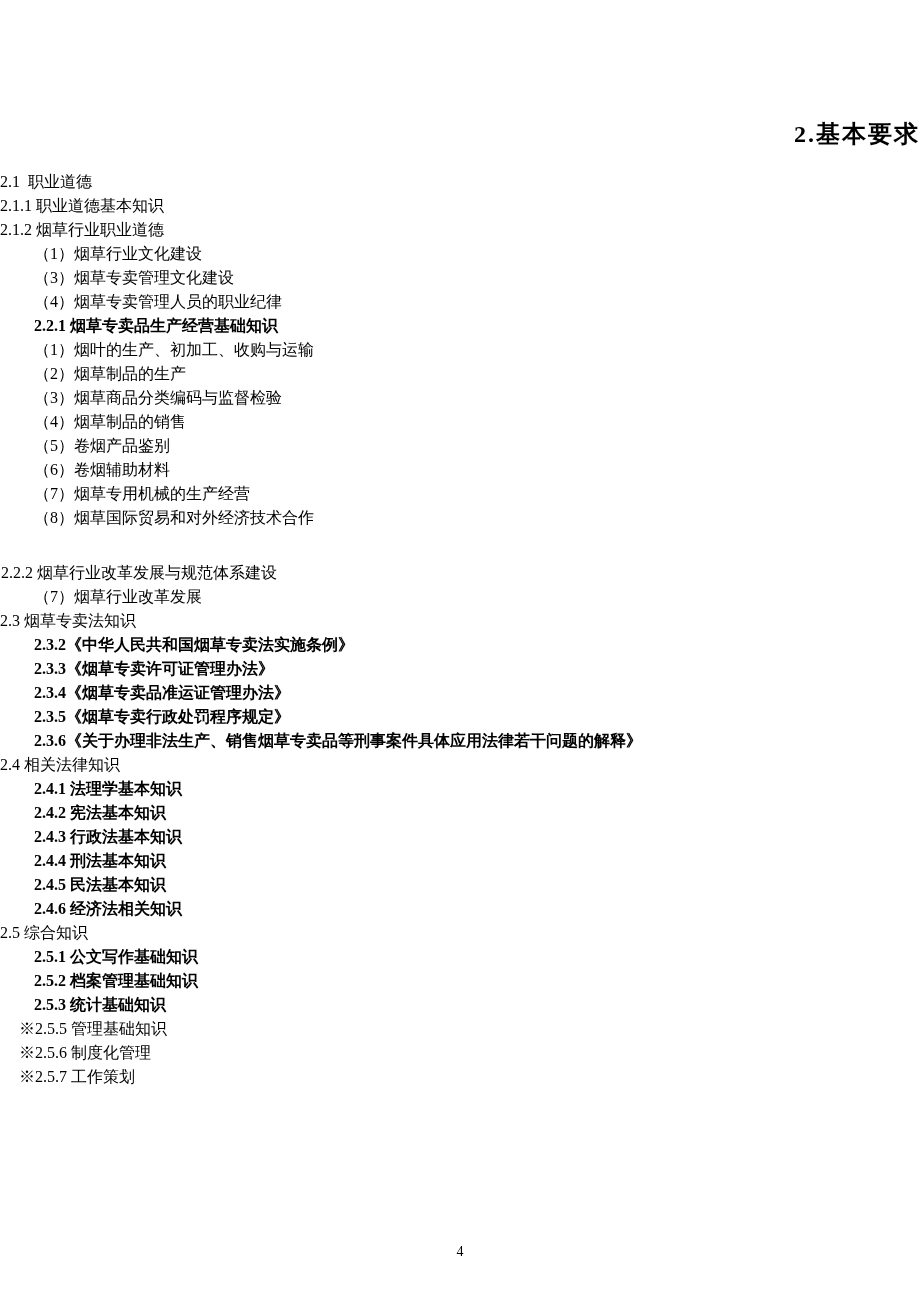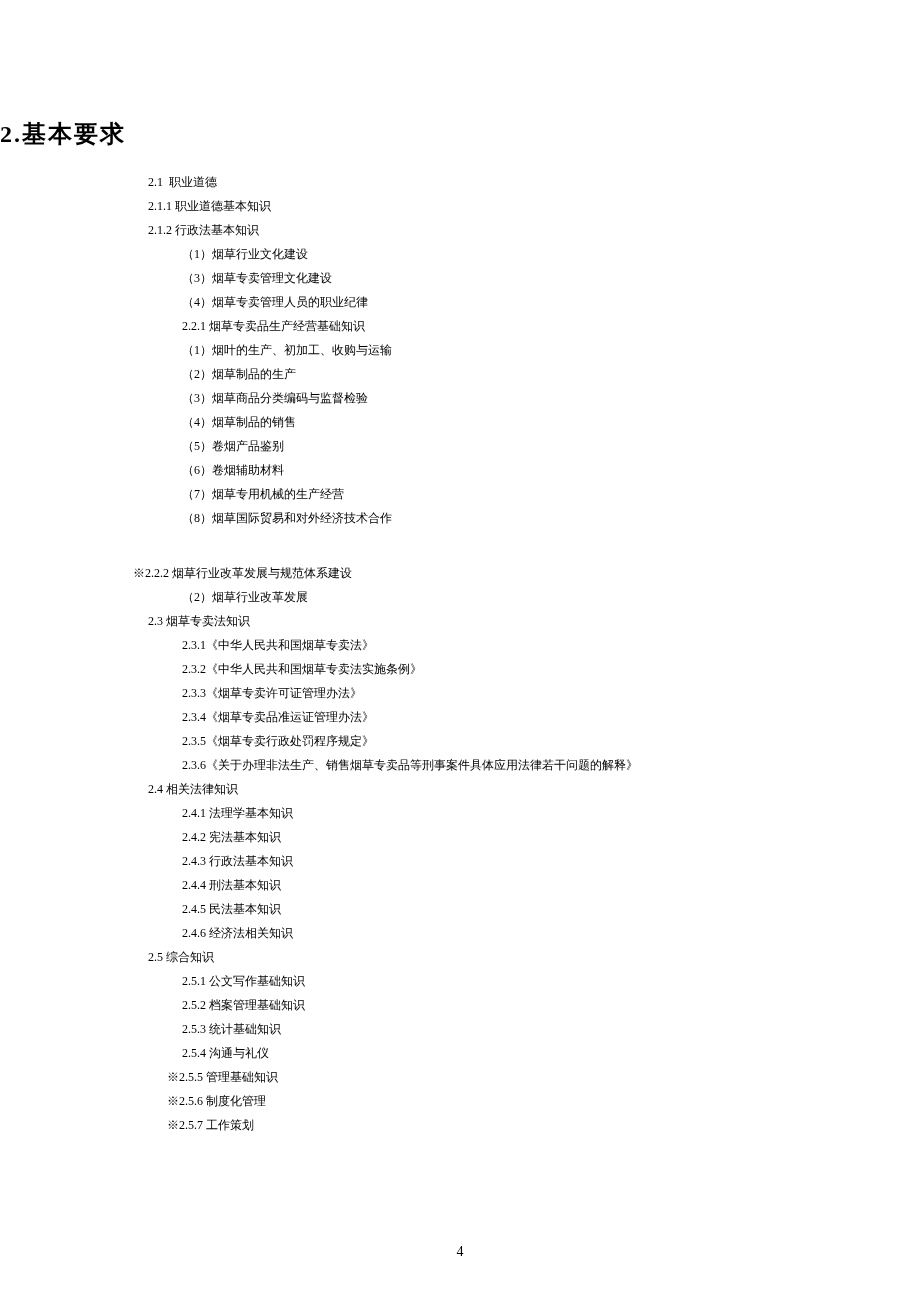--- a/index.html
+++ b/index.html
@@ -11,38 +11,37 @@
   .page {
     width: 920px;
     min-height: 1302px;
     position: relative;
     padding-top: 118px;
     box-sizing: border-box;
     font-family: "SimSun", "Songti SC", serif;
     color: #000;
   }
   .title {
-    text-align: left;
+    text-align: right;
     font-size: 24px;
     font-weight: bold;
     font-family: "SimHei", "Heiti SC", "SimSun", serif;
     margin-bottom: 20px;
     letter-spacing: 2px;
   }
   .content {
-    padding-left: 148px;
     padding-right: 100px;
-    font-size: 12px;
+    font-size: 16px;
     line-height: 24px;
   }
   .line {
     white-space: pre;
   }
   .indent0 { padding-left: 0; }
-  .indent1 { padding-left: 34px; }
+  .indent1 { padding-left: 34px; font-weight: bold; }
   .indent2 { padding-left: 34px; }
   .star0   { padding-left: 0; margin-left: -15px; margin-top: 31px; }
   .star1   { padding-left: 34px; margin-left: -15px; }
   .page-number {
     position: absolute;
     bottom: 42px;
     left: 0;
     width: 920px;
     text-align: center;
     font-size: 14px;
@@ -52,53 +51,51 @@
 </head>
 <body>
 
 <div class="page">
 
   <div class="title">2.基本要求</div>
 
   <div class="content" id="content">
       <div class="line indent0">2.1  职业道德</div>
       <div class="line indent0">2.1.1 职业道德基本知识</div>
-      <div class="line indent0">2.1.2 行政法基本知识</div>
+      <div class="line indent0">2.1.2 烟草行业职业道德</div>
       <div class="line indent2">（1）烟草行业文化建设</div>
       <div class="line indent2">（3）烟草专卖管理文化建设</div>
       <div class="line indent2">（4）烟草专卖管理人员的职业纪律</div>
       <div class="line indent1">2.2.1 烟草专卖品生产经营基础知识</div>
       <div class="line indent2">（1）烟叶的生产、初加工、收购与运输</div>
       <div class="line indent2">（2）烟草制品的生产</div>
       <div class="line indent2">（3）烟草商品分类编码与监督检验</div>
       <div class="line indent2">（4）烟草制品的销售</div>
       <div class="line indent2">（5）卷烟产品鉴别</div>
       <div class="line indent2">（6）卷烟辅助材料</div>
       <div class="line indent2">（7）烟草专用机械的生产经营</div>
       <div class="line indent2">（8）烟草国际贸易和对外经济技术合作</div>
       <div class="line star0">※2.2.2 烟草行业改革发展与规范体系建设</div>
-      <div class="line indent2">（2）烟草行业改革发展</div>
+      <div class="line indent2">（7）烟草行业改革发展</div>
       <div class="line indent0">2.3 烟草专卖法知识</div>
-      <div class="line indent1">2.3.1《中华人民共和国烟草专卖法》</div>
       <div class="line indent1">2.3.2《中华人民共和国烟草专卖法实施条例》</div>
       <div class="line indent1">2.3.3《烟草专卖许可证管理办法》</div>
       <div class="line indent1">2.3.4《烟草专卖品准运证管理办法》</div>
       <div class="line indent1">2.3.5《烟草专卖行政处罚程序规定》</div>
       <div class="line indent1">2.3.6《关于办理非法生产、销售烟草专卖品等刑事案件具体应用法律若干问题的解释》</div>
       <div class="line indent0">2.4 相关法律知识</div>
       <div class="line indent1">2.4.1 法理学基本知识</div>
       <div class="line indent1">2.4.2 宪法基本知识</div>
       <div class="line indent1">2.4.3 行政法基本知识</div>
       <div class="line indent1">2.4.4 刑法基本知识</div>
       <div class="line indent1">2.4.5 民法基本知识</div>
       <div class="line indent1">2.4.6 经济法相关知识</div>
       <div class="line indent0">2.5 综合知识</div>
       <div class="line indent1">2.5.1 公文写作基础知识</div>
       <div class="line indent1">2.5.2 档案管理基础知识</div>
       <div class="line indent1">2.5.3 统计基础知识</div>
-      <div class="line indent1">2.5.4 沟通与礼仪</div>
       <div class="line star1">※2.5.5 管理基础知识</div>
       <div class="line star1">※2.5.6 制度化管理</div>
       <div class="line star1">※2.5.7 工作策划</div>
     </div>
 
   <div class="page-number">4</div>
 </div>
 
 </body></html>

